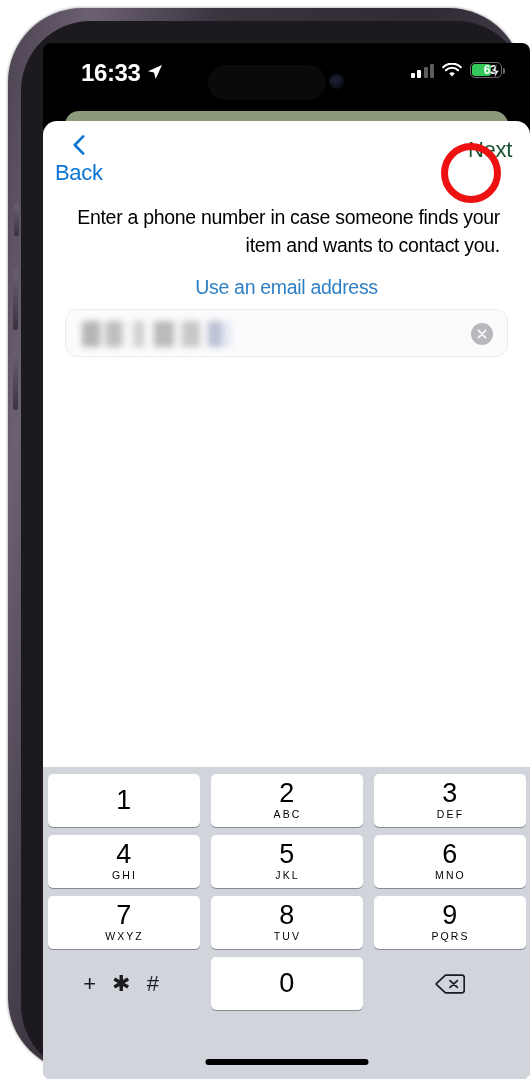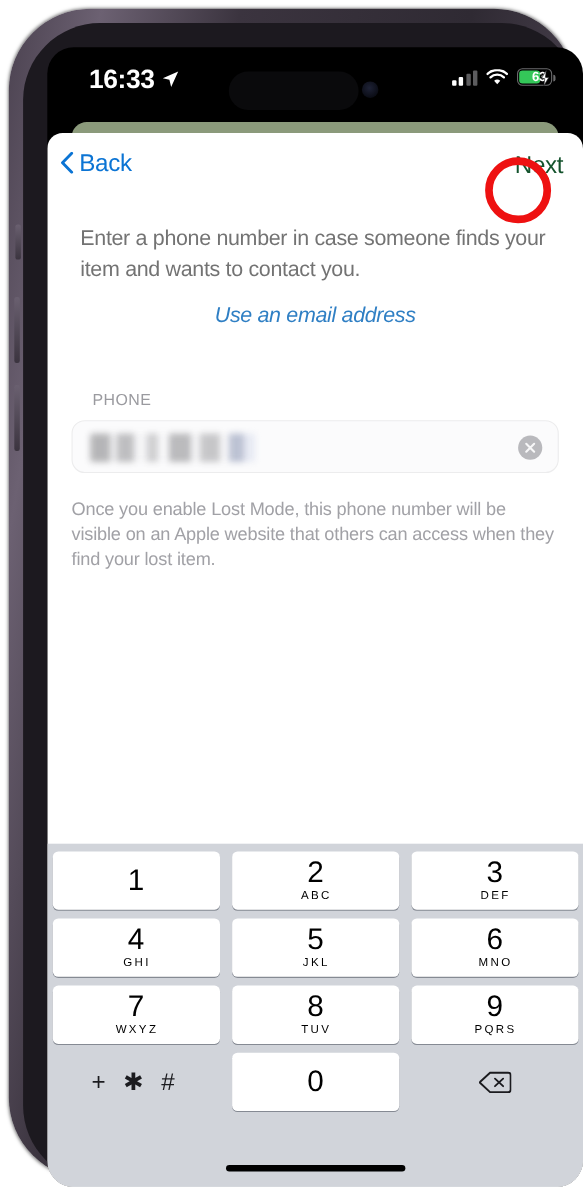--- a/index.html
+++ b/index.html
@@ -30,21 +30,21 @@
     position: absolute;
     left: 13px; top: 13px;
     width: 505px; height: 1054px;
     border-radius: 70px;
     background: #1c191f;
   }
   .phone-screen {
     position: absolute;
     left: 22px; top: 22px;
     width: 487px; height: 1036px;
-    border-radius: 24px;
+    border-radius: 8px;
     background: #000000;
     overflow: hidden;
   }
   
   .btn-side {
     position: absolute;
     background: linear-gradient(180deg,#6a6070,#3b343f);
     border-radius: 2px;
   }
   .btn-mute { left: 6px; top: 196px; width: 5px; height: 32px; }
@@ -163,20 +163,21 @@
     height: 62px;
   }
   .nav-back {
     position: absolute;
     left: 12px; top: 14px;
     display: flex;
     align-items: center;
     gap: 5px;
     color: #0b74d4;
     cursor: pointer;
+    flex-direction: column;
   }
   .chev {
     width: 12px; height: 20px;
   }
   .nav-back-label {
     font-size: 22px;
     letter-spacing: -0.3px;
     color: #0b74d4;
   }
   .nav-next {
@@ -201,34 +202,33 @@
   .title {
     margin: 22px 0 0 0;
     text-align: center;
     font-size: 37px;
     font-weight: bold;
     letter-spacing: -1.1px;
     color: #0b0b0b;
   }
   .subtitle {
     margin: 20px 30px 0 30px;
-    text-align: left;
+    text-align: right;
     font-size: 19.5px;
     line-height: 28px;
     letter-spacing: -0.3px;
-    color: #737373;
+    color: #000000;
   }
   .email-link {
     margin: 17px 0 0 0;
     text-align: center;
     font-size: 19.5px;
     letter-spacing: -0.3px;
     color: #2f7fc4;
     cursor: pointer;
-    font-style: italic;
   }
 
   .field-label {
     margin: 57px 0 0 41px;
     font-size: 14.5px;
     letter-spacing: 0.4px;
     color: #9a9a9f;
   }
   .field-wrap {
     position: relative;
@@ -398,32 +398,30 @@
               </svg>
               <span class="nav-back-label">Back</span>
             </div>
             <div class="nav-next">Next</div>
             <div class="annot-circle"></div>
           </div>
 
           <div class="subtitle">Enter a phone number in case someone finds your item and wants to contact you.</div>
           <div class="email-link">Use an email address</div>
 
-          <div class="field-label">PHONE</div>
 
           <div class="field-wrap">
             <div class="blurred-value"></div>
             <div class="clear-btn">
               <svg width="22" height="22" viewBox="0 0 22 22">
                 <path d="M7.4 7.4 L14.6 14.6 M14.6 7.4 L7.4 14.6" stroke="#f7f7f8" stroke-width="1.9" stroke-linecap="round"></path>
               </svg>
             </div>
           </div>
 
-          <div class="footnote">Once you enable Lost Mode, this phone number will be visible on an Apple website that others can access when they find your lost item.</div>
 
           <div class="keypad">
             <div class="kp-rows">
 
               <div class="kp-row">
                 <div class="key no-letters">
                   <span class="digit">1</span>
                 </div>
                 <div class="key">
                   <span class="digit">2</span>

